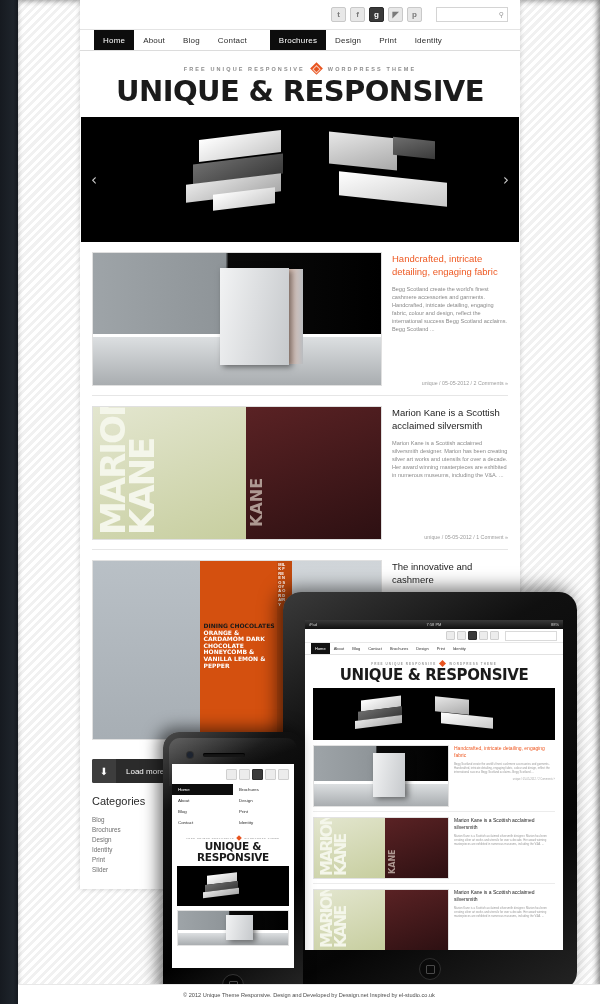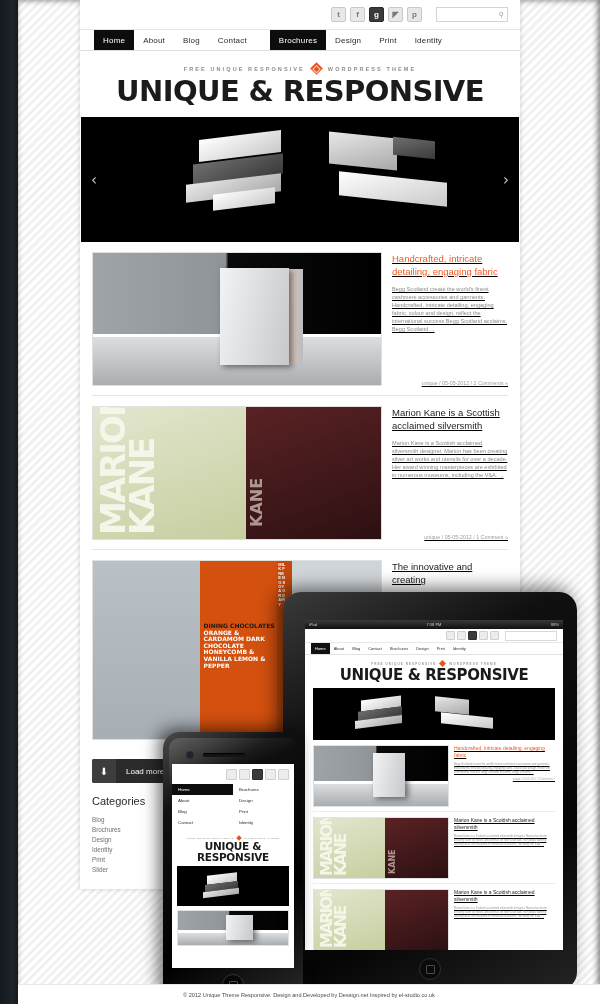--- a/index.html
+++ b/index.html
@@ -101,21 +101,21 @@
   }
   .arrow.l{left:10px;} .arrow.r{right:10px;}
 
   
   .posts{padding:10px 12px 0;background:#fff;}
   .post{display:flex;gap:10px;padding-bottom:9px;border-bottom:1px solid #e6e6e6;margin-bottom:10px;}
   .thumb{
     width:290px;height:134px;flex:0 0 290px;border:1px solid #e0e0e0;
     box-sizing:border-box;overflow:hidden;position:relative;background:#ddd;
   }
-  .pcol{flex:1;min-width:0;display:flex;flex-direction:column;text-decoration:underline;}
+  .pcol{flex:1;min-width:0;display:flex;flex-direction:column;}
   .ptitle{font-size:9.5px;line-height:13px;color:#1d1d1d;margin:0 0 7px;font-weight:normal;}
   .ptitle.orange{color:#ee5a24;}
   .pexcerpt{font-size:5.6px;line-height:8px;color:#8a8a8a;margin:0;}
   .pmeta{margin-top:auto;text-align:right;font-size:5.3px;color:#9b9b9b;padding-top:6px;}
 
   
   .art1{position:absolute;inset:0;background:linear-gradient(90deg,#9ea4a8 0%,#8e9498 46%,#0b0b0b 47%,#000 100%);}
   .art1 .table{position:absolute;left:0;bottom:0;width:100%;height:36%;background:linear-gradient(180deg,#dcdfe1,#a9adb0);}
   .art1 .edge{position:absolute;left:0;bottom:36%;width:100%;height:3px;background:#fff;}
   .art1 .book{
@@ -362,21 +362,21 @@
               <div>ORANGE &amp; CARDAMOM DARK CHOCOLATE HONEYCOMB &amp; VANILLA LEMON &amp; PEPPER</div>
             </div>
           </div>
           <div class="strip">
             <span>MILK FREE NO SOYA OR DAIRY</span>
           </div>
           <div class="pale"></div>
         </div>
       </div>
       <div class="pcol">
-        <h2 class="ptitle">The innovative and creating</h2>
+        <h2 class="ptitle">The innovative and cashmere</h2>
       </div>
     </div>
 
   </div>
 
   <div class="loadmore">
     <div class="dl">⬇</div>
     <div class="lbl">Load more posts</div>
   </div>
 

